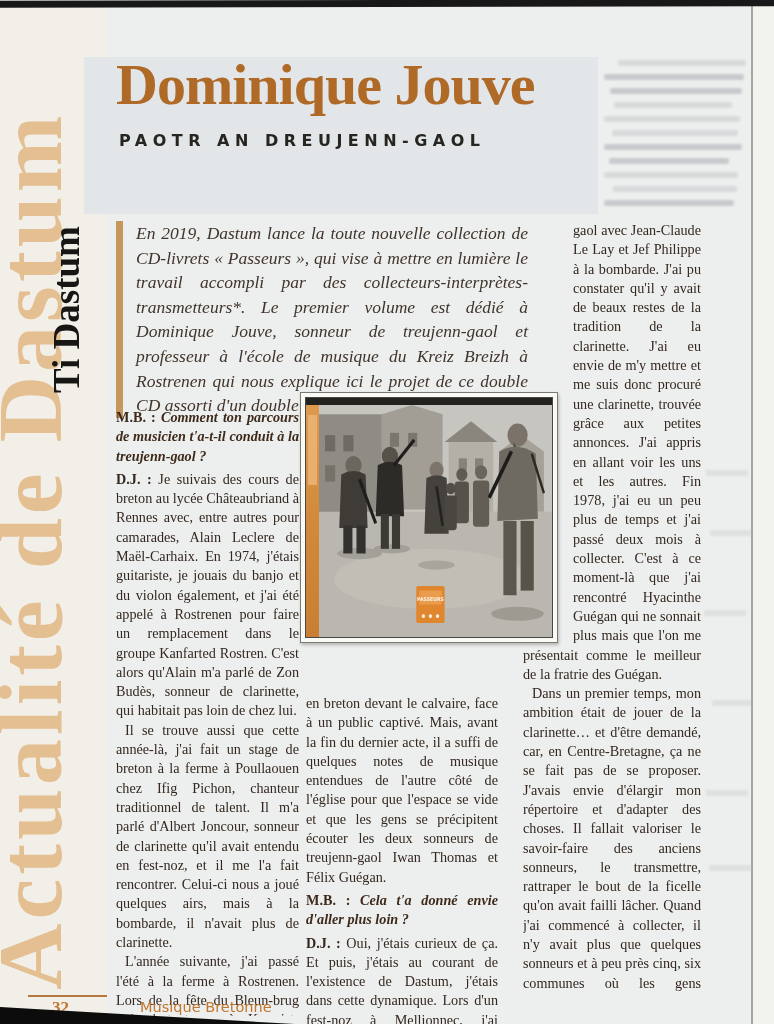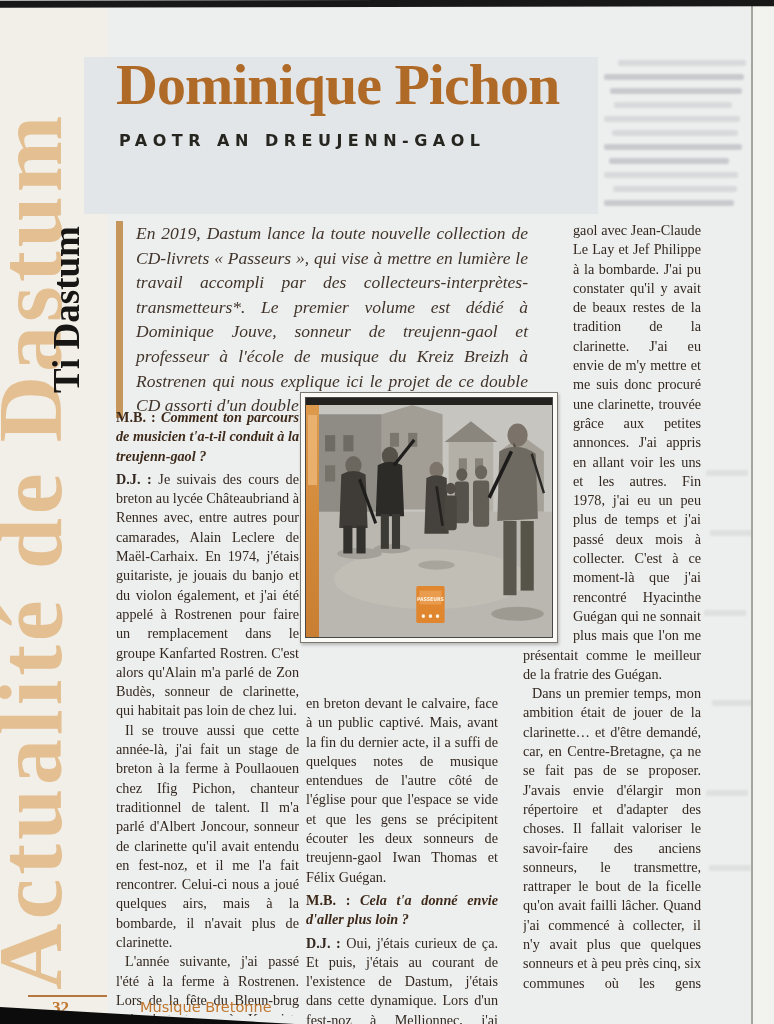--- a/index.html
+++ b/index.html
@@ -116,21 +116,21 @@
   <div class="ghost-margin" style="left:706px; top:470px;"></div>
   <div class="ghost-margin" style="left:710px; top:530px;"></div>
   <div class="ghost-margin" style="left:704px; top:610px;"></div>
   <div class="ghost-margin" style="left:712px; top:700px;"></div>
   <div class="ghost-margin" style="left:706px; top:790px;"></div>
   <div class="ghost-margin" style="left:709px; top:865px;"></div>
 
   <div class="watermark">Actualité de Dastum</div>
   <div class="sidebar-label">Ti Dastum</div>
 
-  <div class="article-title">Dominique Pichon</div>
+  <div class="article-title">Dominique Jouve</div>
   <div class="article-subtitle">PAOTR AN DREUJENN-GAOL</div>
 
   <div class="intro-block">
     <div class="intro-bar"></div>
     <p class="intro-text">En 2019, Dastum lance la toute nouvelle collection de CD-livrets « Passeurs », qui vise à mettre en lumière le travail accompli par des collecteurs-interprètes-transmetteurs*. Le premier volume est dédié à Dominique Jouve, sonneur de treujenn-gaol et professeur à l'école de musique du Kreiz Breizh à Rostrenen qui nous explique ici le projet de ce double CD assorti d'un double livret.</p>
   </div>
 
   <div class="cd-cover">
     <div class="cd-inner">
       <div class="cd-black-bar"></div>

